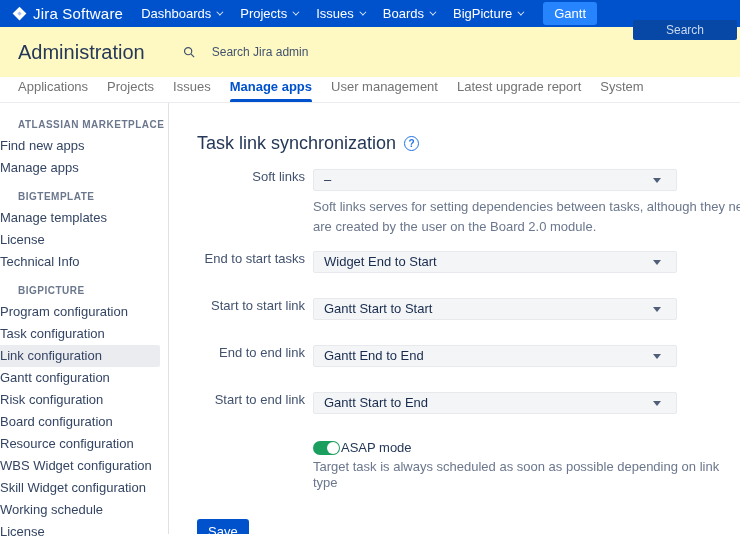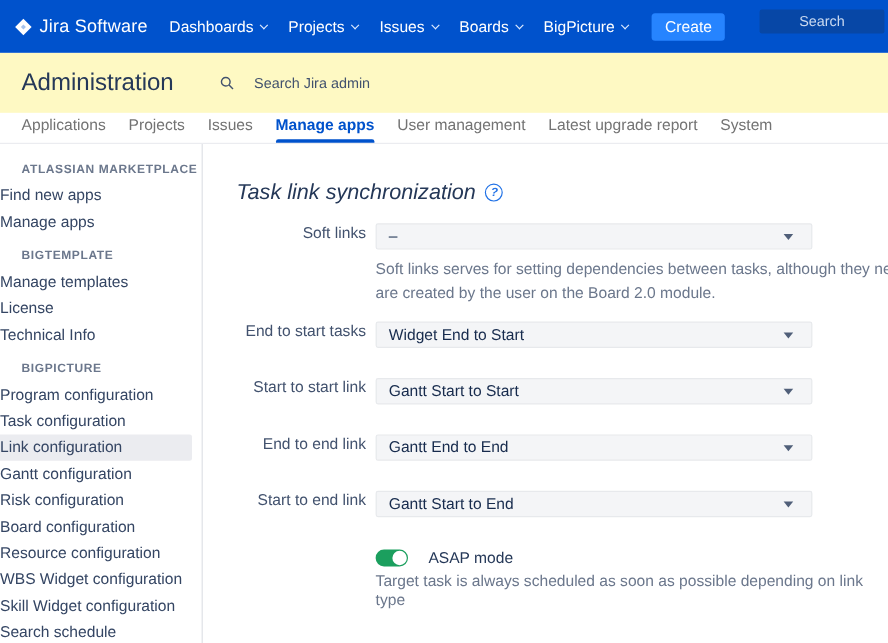--- a/index.html
+++ b/index.html
@@ -1,33 +1,33 @@
 <!DOCTYPE html>
 <html><head>
 <meta charset="utf-8">
 <style>
   * { margin:0; padding:0; box-sizing:border-box; }
   html,body { width:740px; height:536px; overflow:hidden; background:#fff;
     font-family:"Liberation Sans", sans-serif; color:#172B4D; }
 
   
-  .topnav { position:relative; height:44px; background:#0052CC; display:flex; align-items:center;
+  .topnav { position:relative; height:27px; background:#0052CC; display:flex; align-items:center;
     padding-left:12px; color:#fff; }
   .logo { display:flex; align-items:center; gap:6px; margin-right:18px; }
   .logo-mark { width:15px; height:15px; display:block; }
   .logo-text { font-size:15px; font-weight:500; letter-spacing:.2px; white-space:nowrap; }
   .nav-items { display:flex; align-items:center; height:100%; }
   .nav-item { display:flex; align-items:center; gap:5px; font-size:13px; margin-right:19px;
     cursor:pointer; white-space:nowrap; }
   .chev { width:5px; height:5px; border-right:1.5px solid #DEEBFF; border-bottom:1.5px solid #DEEBFF;
     transform:rotate(45deg) translateY(-2px); display:inline-block; }
   .create-btn { background:#2684FF; color:#fff; border:none; border-radius:3px; font-size:13px;
     font-weight:500; padding:4px 11px; margin-left:2px; cursor:pointer;
     font-family:"Liberation Sans", sans-serif; }
-  .nav-search { position:absolute; right:3px; top:8px; width:104px; height:20px; background:#0747A6;
+  .nav-search { position:absolute; right:3px; top:20px; width:104px; height:20px; background:#0747A6;
     border:none; border-radius:2px; color:#CFDFF5; font-size:12px; text-align:center;
     font-family:"Liberation Sans", sans-serif; }
   .nav-search::placeholder { color:#C9D9F0; opacity:1; }
 
   
   .admin-header { height:50px; display:flex; align-items:center; padding-left:18px; background:#fef9c3; }
   .admin-title { font-size:20px; font-weight:500; color:#253858; margin-right:38px; }
   .admin-search { display:flex; align-items:center; gap:17px; font-size:12px; color:#42526E; cursor:text; }
   .mag-icon { width:12px; height:12px; display:block; }
 
@@ -45,21 +45,21 @@
   .sidebar { width:169px; border-right:1px solid #DFE1E6; padding-top:4px; flex:none; }
   .sb-header { font-size:10px; font-weight:bold; color:#6B778C; letter-spacing:.5px;
     text-transform:uppercase; padding:0 0 0 18px; margin:12px 0 5px; }
   .sb-section:first-child .sb-header { margin-top:12px; }
   .sb-item { font-size:13px; color:#344563; line-height:22px; height:22px; 
     width:160px; cursor:pointer; white-space:nowrap; overflow:hidden; }
   .sb-item.selected { background:#EBECF0; border-radius:0 2px 2px 0; }
 
   
   .content { flex:1; padding:30px 0 0 28px; overflow:hidden; }
-  .page-title-row { display:flex; align-items:center; gap:8px; margin-bottom:15px;font-style:italic; }
+  .page-title-row { display:flex; align-items:center; gap:8px; margin-bottom:15px; }
   .page-title { font-size:18px; font-weight:500; color:#253858; }
   .help-circle { width:15px; height:15px; border:1px solid #2373E6; border-radius:50%;
     color:#2373E6; font-size:10px; font-weight:bold; display:flex; align-items:center;
     justify-content:center; cursor:pointer; flex:none; }
 
   .form-row { display:flex; align-items:flex-start; margin-bottom:25px; }
   .field-label { width:108px; text-align:right; font-size:13px; color:#42526E; margin-right:8px;
     flex:none; white-space:nowrap; }
   .field-select { position:relative; width:364px; height:22px; background:#F4F5F7;
     border:1px solid #E7E9EC; border-radius:2px; font-size:13px; color:#172B4D;
@@ -72,21 +72,21 @@
     width:428px; }
   .help-line { white-space:nowrap; overflow:hidden; }
 
   .toggle-row { display:flex; align-items:center; margin:26px 0 4px 116px; }
   .toggle { position:relative; width:27px; height:14px; border-radius:8px; background:#B3BAC5;
     cursor:pointer; flex:none; }
   .toggle.on { background:#1B9F5E; }
   .toggle .knob { position:absolute; top:1px; width:12px; height:12px; background:#fff;
     border-radius:50%; left:1px; }
   .toggle.on .knob { left:auto; right:1px; }
-  .toggle-label { font-size:13px; font-weight:500; color:#253858; margin-left:17px; }
+  .toggle-label { font-size:13px; font-weight:500; color:#253858; margin-left:1px; }
   .toggle-help { margin-left:116px; font-size:13px; color:#6B778C; line-height:16px; }
 
   .save-btn { margin-top:28px; background:#0052CC; color:#fff; border:none; border-radius:3px;
     font-size:13px; padding:5px 11px; cursor:pointer; font-family:"Liberation Sans", sans-serif; }
 </style>
 </head>
 <body>
 
 <div class="topnav">
   <div class="logo">
@@ -111,21 +111,21 @@
   </div>
       <div class="nav-item">
     <span>Boards</span>
     <span class="chev"></span>
   </div>
       <div class="nav-item">
     <span>BigPicture</span>
     <span class="chev"></span>
   </div>
     </div>
-  <button class="create-btn">Create</button>
+  <button class="create-btn">Gantt</button>
   <input class="nav-search" placeholder="Search" style="">
 </div>
 
 <div class="admin-header">
   <div class="admin-title">Administration</div>
   <div class="admin-search">
     <svg class="mag-icon" viewBox="0 0 14 14">
       <circle cx="6" cy="6" r="4.2" fill="none" stroke="#42526E" stroke-width="1.4"></circle>
       <line x1="9.2" y1="9.2" x2="13" y2="13" stroke="#42526E" stroke-width="1.4"></line>
     </svg>
@@ -166,21 +166,21 @@
     <div>
           <div class="sb-item">Program configuration</div>
           <div class="sb-item">Task configuration</div>
           <div class="sb-item selected">Link configuration</div>
           <div class="sb-item">Gantt configuration</div>
           <div class="sb-item">Risk configuration</div>
           <div class="sb-item">Board configuration</div>
           <div class="sb-item">Resource configuration</div>
           <div class="sb-item">WBS Widget configuration</div>
           <div class="sb-item">Skill Widget configuration</div>
-          <div class="sb-item">Search schedule</div>
+          <div class="sb-item">Working schedule</div>
           <div class="sb-item">License</div>
         </div>
   </div>
     </div>
 
   <div class="content">
     <div class="page-title-row">
       <span class="page-title">Task link synchronization</span>
       <span class="help-circle">?</span>
     </div>

